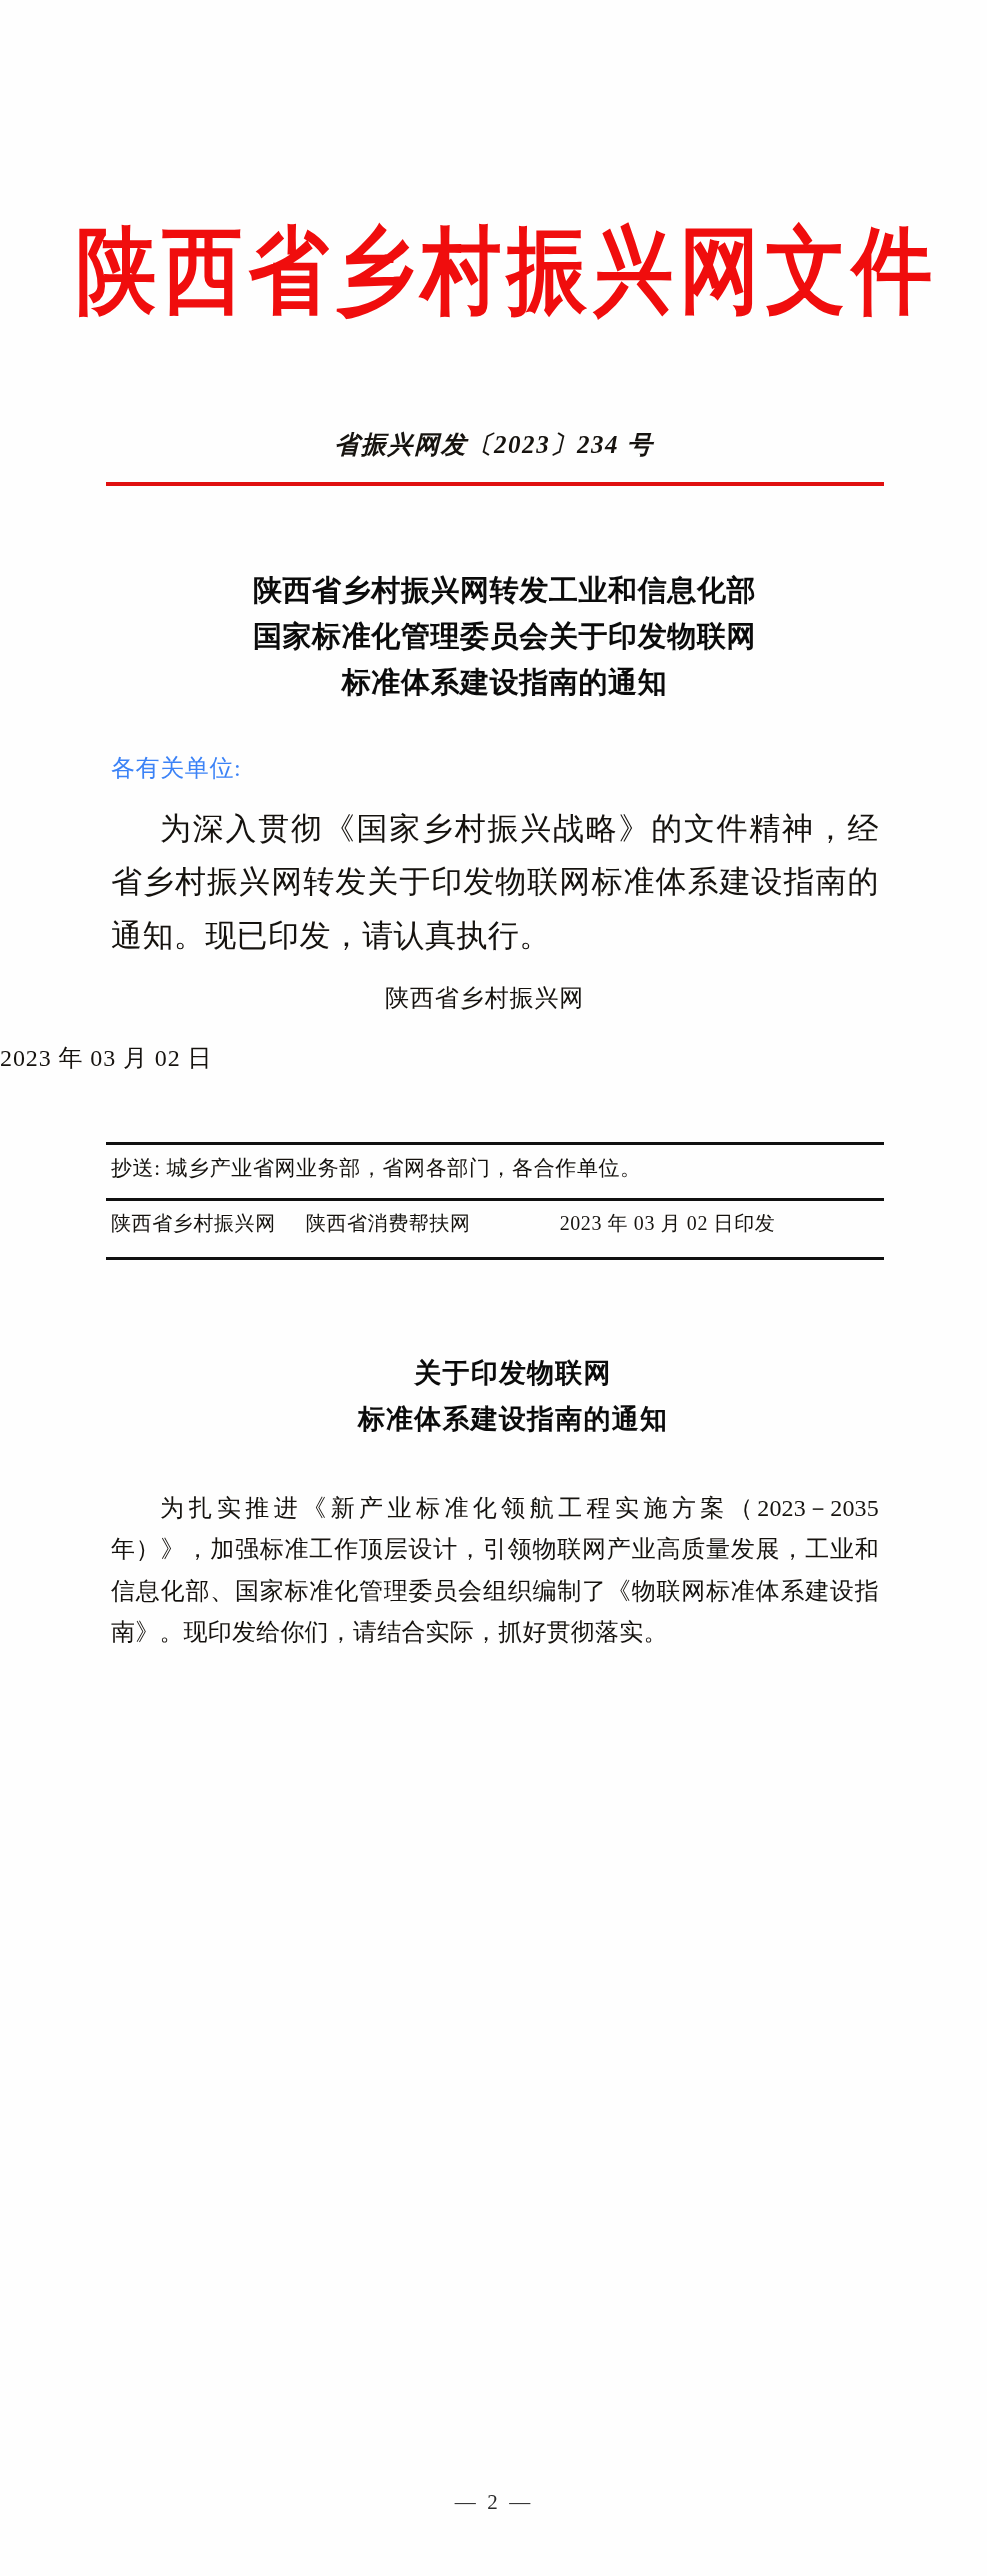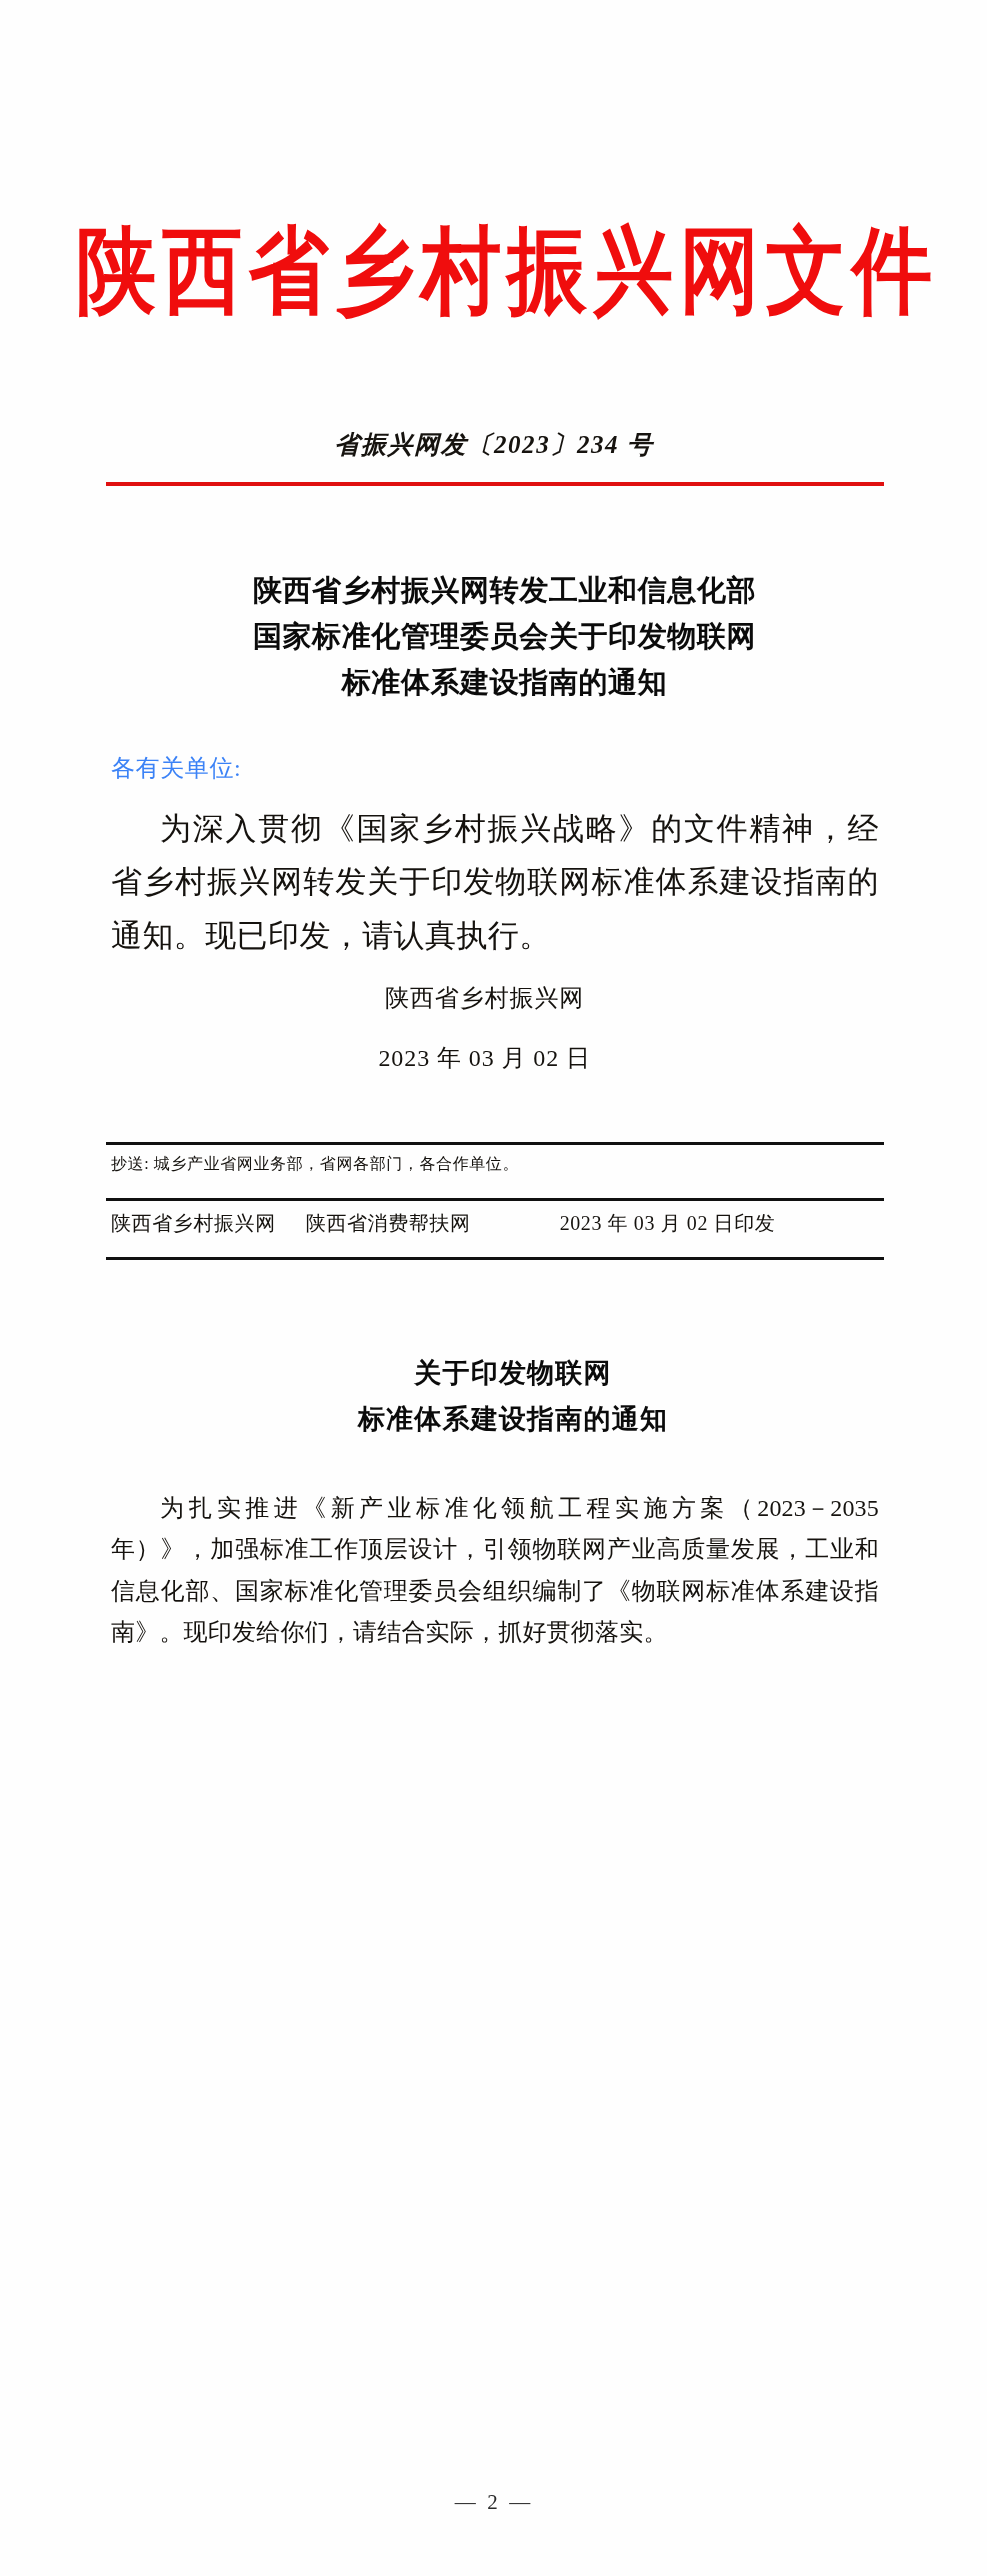--- a/index.html
+++ b/index.html
@@ -119,21 +119,20 @@
     font-size: 24px;
     letter-spacing: 0.9px;
     color: #15120e;
     padding-right: 18.7px;
   }
   .sign-date {
     position: absolute;
     top: 1042px;
     left: 0;
     right: 0;
-    text-align: center;
     font-size: 24px;
     letter-spacing: 0.9px;
     color: #15120e;
     padding-right: 18.7px;
   }
 
   
   .rule-black {
     position: absolute;
     left: 106px;
@@ -142,21 +141,21 @@
     background: #101010;
   }
   .rule-1 { top: 1142px; }
   .rule-2 { top: 1198px; }
   .rule-3 { top: 1257px; }
 
   .cc-line {
     position: absolute;
     top: 1154px;
     left: 111px;
-    font-size: 16px;
+    font-size: 21px;
     letter-spacing: 0.6px;
     color: #15120e;
   }
   .issuer-line {
     position: absolute;
     top: 1210px;
     left: 111px;
     width: 768px;
     font-size: 20px;
     letter-spacing: 0.6px;

